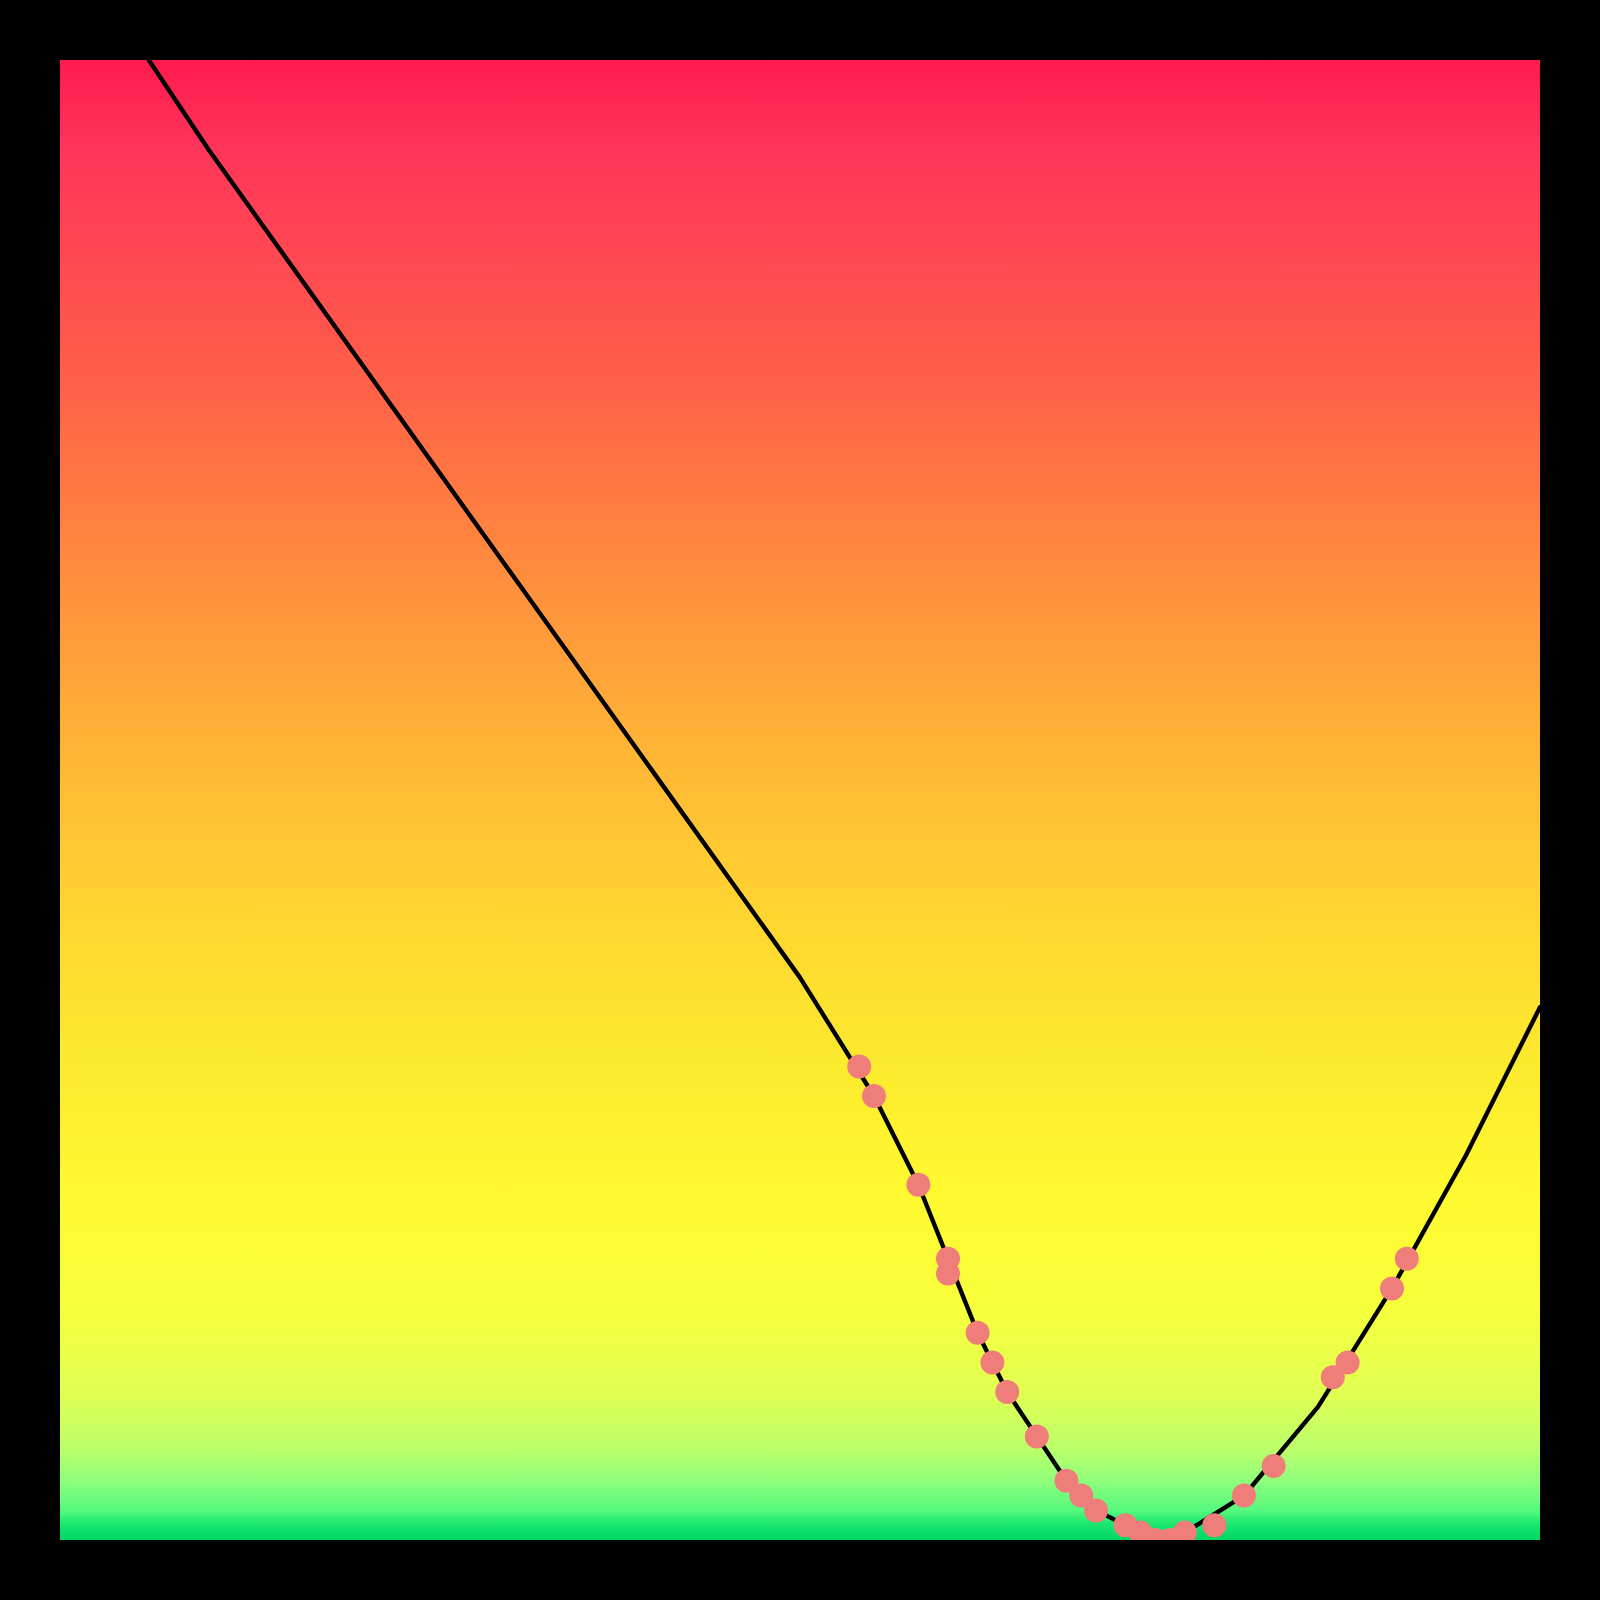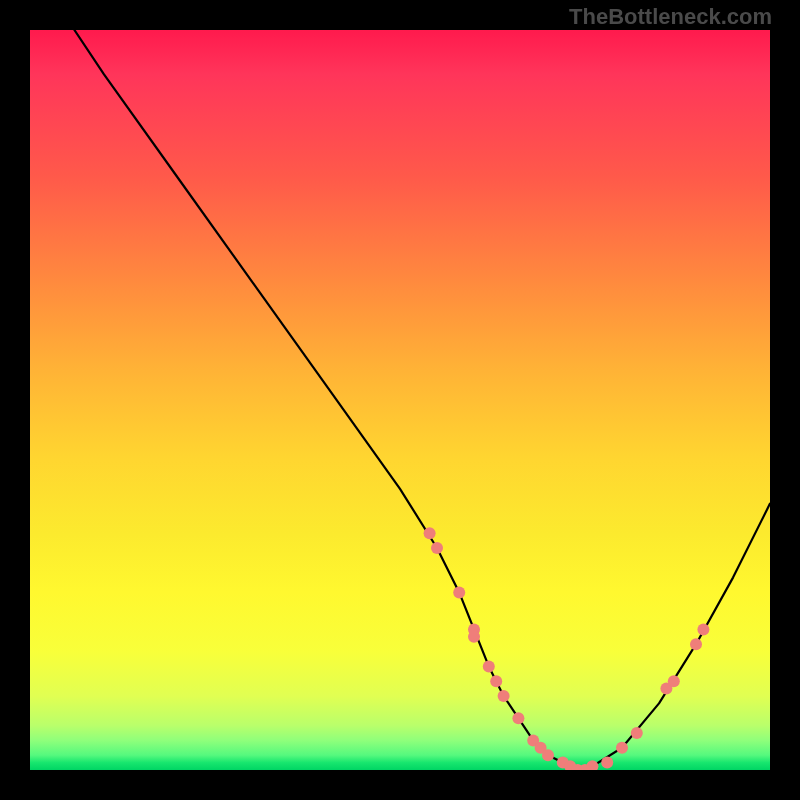--- a/index.html
+++ b/index.html
@@ -64,21 +64,20 @@
     left: 0;
     top: 0;
     width: 740px;
     height: 740px;
   }
 </style>
 </head>
 <body>
 
 <div class="container">
-  <div class="watermark">TheBottleneck.com</div>
   <div class="plot">
     <div class="gradient"></div>
     <svg class="curve" viewBox="0 0 740 740" preserveAspectRatio="none">
       <path id="curve-path" fill="none" stroke="#000000" stroke-width="2.2" stroke-linecap="round" stroke-linejoin="round" d="M44.40 0.00 L74.00 44.40 L148.00 148.00 L222.00 251.60 L296.00 355.20 L370.00 458.80 L407.00 518.00 L429.20 562.40 L444.00 599.40 L458.80 636.40 L473.60 666.00 L488.40 688.20 L503.20 710.40 L518.00 725.20 L532.80 732.60 L547.60 740.00 L562.40 736.30 L592.00 717.80 L629.00 673.40 L666.00 614.20 L703.00 547.60 L740.00 473.60"></path>
       <g id="dots-group">
           <circle cx="399.60" cy="503.20" r="6" fill="#ef7e7a"></circle>
           <circle cx="407.00" cy="518.00" r="6" fill="#ef7e7a"></circle>
           <circle cx="429.20" cy="562.40" r="6" fill="#ef7e7a"></circle>
           <circle cx="444.00" cy="599.40" r="6" fill="#ef7e7a"></circle>
           <circle cx="444.00" cy="606.80" r="6" fill="#ef7e7a"></circle>

